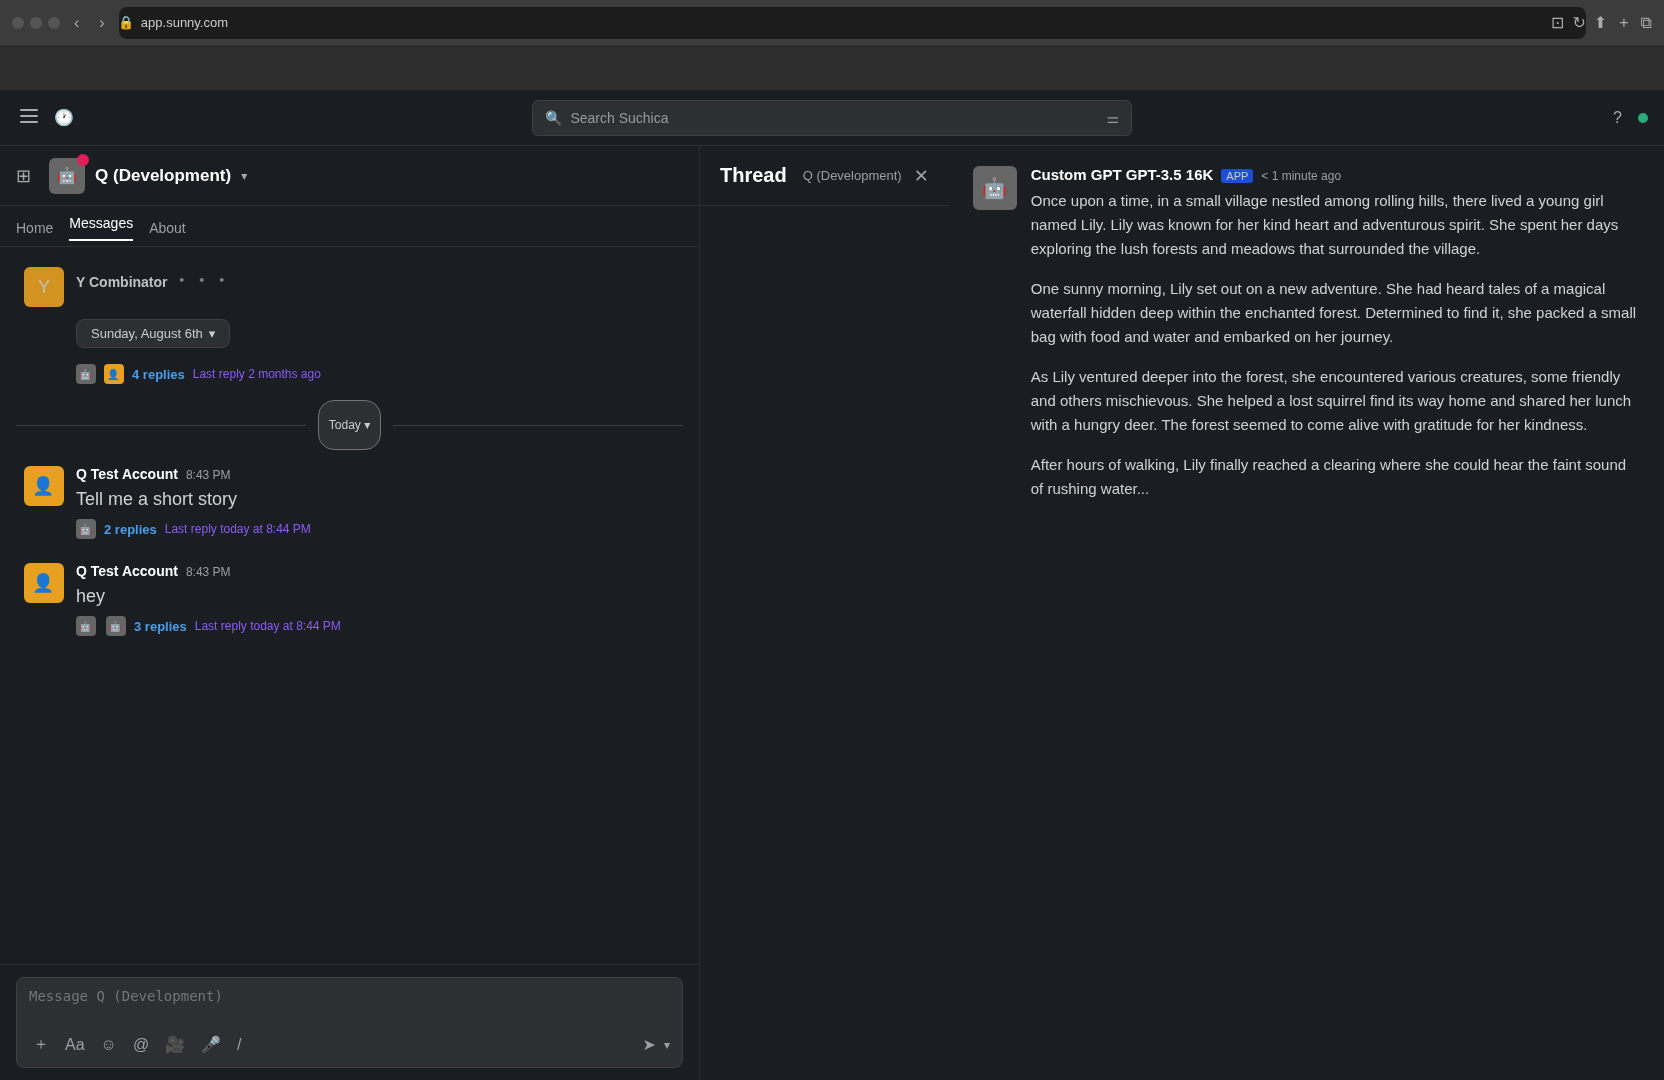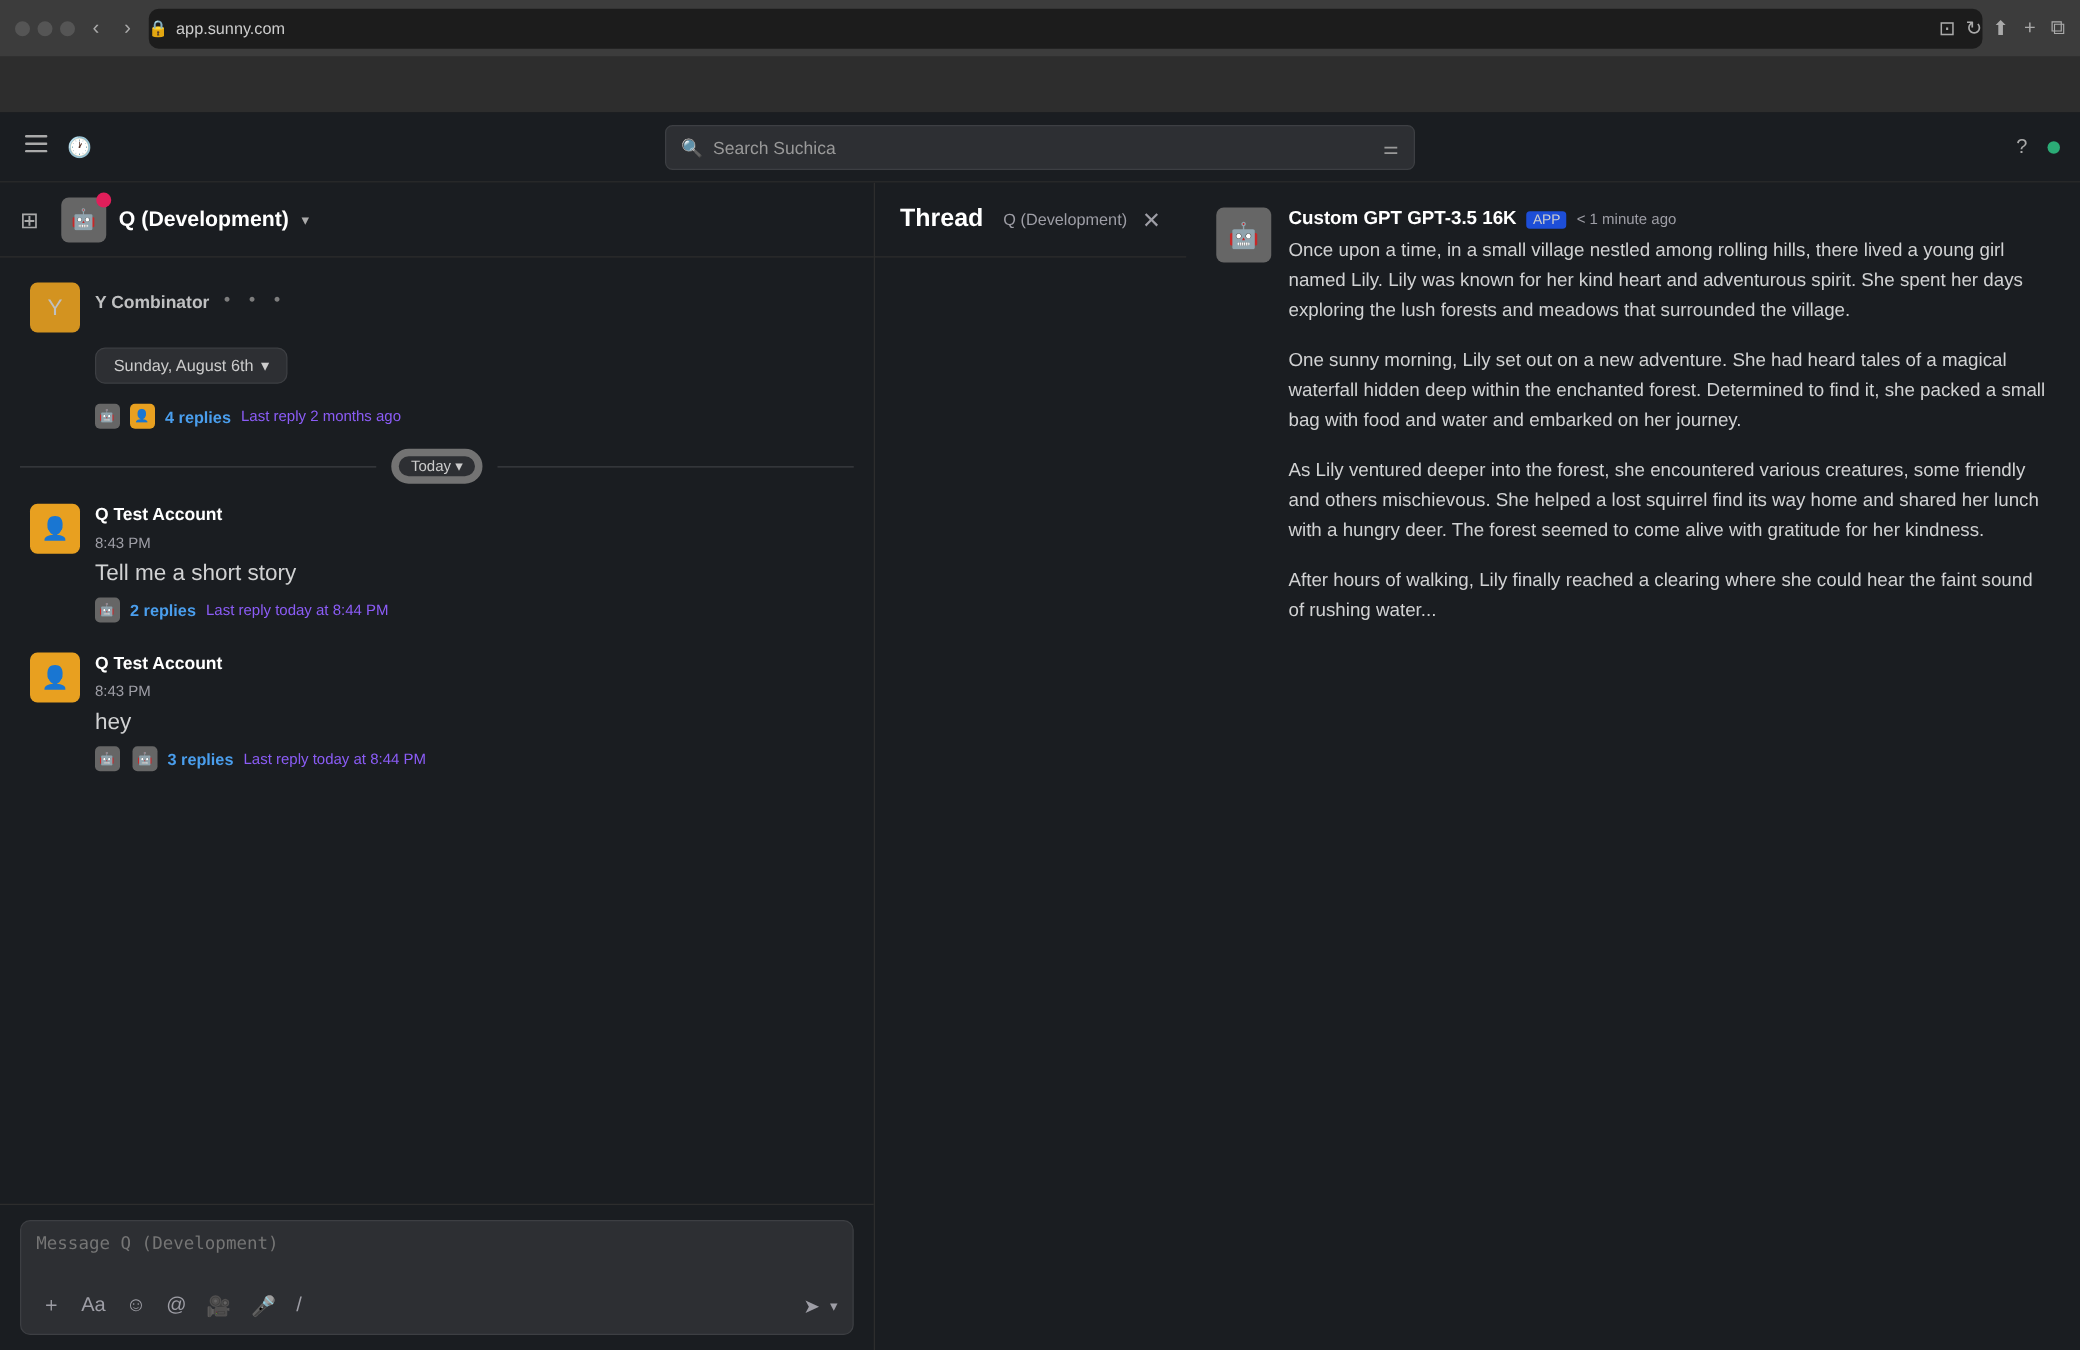--- a/index.html
+++ b/index.html
@@ -230,23 +230,23 @@
       gap: 12px;
       margin: 12px 0;
     }
     .date-divider-line {
       flex: 1;
       height: 1px;
       background: #3d3f43;
     }
     .date-badge {
       background: #2d2f33;
-      border: 6px solid #737373;
+      border: 1px solid #737373;
       border-radius: 16px;
-      padding: 1px 10px;
+      padding: 17px 10px;
       font-size: 12px;
       color: #ccc;
       cursor: pointer;
       white-space: nowrap;
     }
 
     
     .message-item {
       display: flex;
       gap: 12px;
@@ -263,21 +263,20 @@
       align-items: center;
       justify-content: center;
       font-size: 18px;
     }
     .msg-content { flex: 1; }
     .msg-header {
       display: flex;
       align-items: baseline;
       gap: 8px;
       margin-bottom: 4px;
-      flex-direction: column;
     }
     .msg-author {
       font-weight: 700;
       color: #fff;
       font-size: 14px;
     }
     .msg-time {
       font-size: 12px;
       color: #9e9ea6;
     }
@@ -557,20 +556,27 @@
       <div class="channel-header">
         <span class="sidebar-icon-left">⊞</span>
         <div class="channel-icon robot">
           🤖
           <div class="badge"></div>
         </div>
         <span class="channel-name">Q (Development)</span>
         <span class="channel-chevron">▾</span>
       </div>
 
+      <div class="channel-nav">
+        <span class="nav-tab">Home</span>
+        <div class="messages-tab-wrapper">
+          <span class="nav-tab active">Messages</span>
+        </div>
+        <span class="nav-tab">About</span>
+      </div>
 
       <div class="messages-area">
 
         <div class="y-comb-row">
           <div class="avatar" style="background:#e8a020;">Y</div>
           <div class="y-comb-content">
             <div class="y-comb-title">Y Combinator <span style="font-size:20px; color:#888">・・・</span></div>
           </div>
         </div>
 

